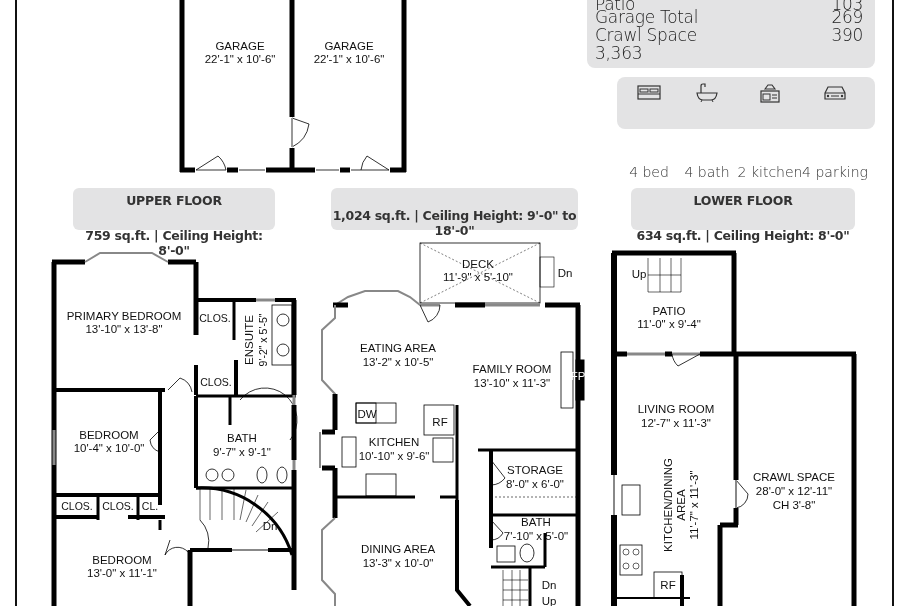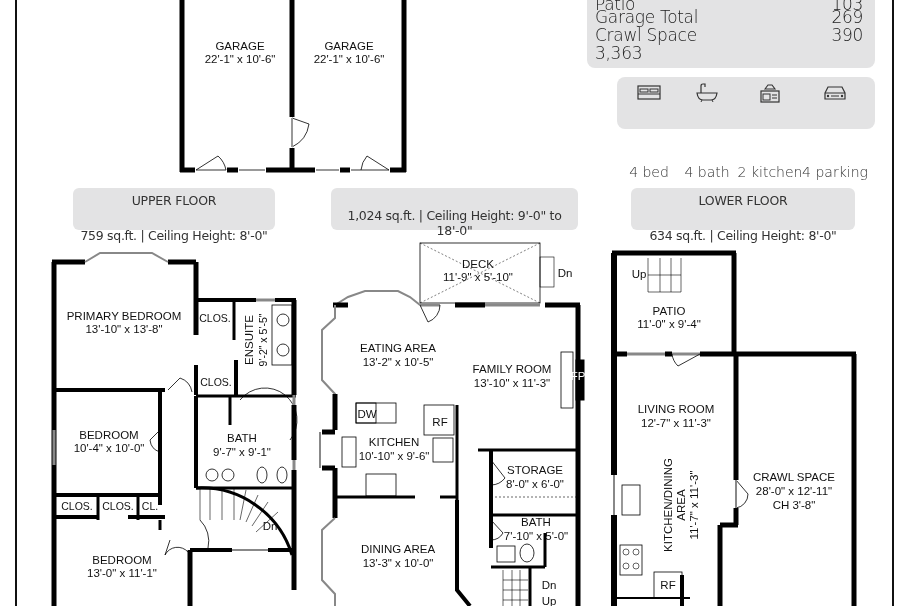--- a/index.html
+++ b/index.html
@@ -5,21 +5,21 @@
   html,body{margin:0;padding:0;background:#ffffff;}
   body{width:910px;height:606px;position:relative;overflow:hidden;font-family:"Liberation Sans",sans-serif;}
   .page-border-left{position:absolute;left:15px;top:0;width:2px;height:606px;background:#111;}
   .page-border-right{position:absolute;left:892px;top:0;width:2px;height:606px;background:#111;}
   .summary{position:absolute;left:587px;top:-14px;width:288px;height:82px;background:#e3e3e4;border-radius:8px;}
   .summary-row{position:absolute;left:8px;right:12px;height:18px;display:flex;justify-content:space-between;font-size:17px;color:#222;line-height:18px;font-family:"DejaVu Sans",sans-serif;font-weight:300;letter-spacing:-0.3px;}
   .features{position:absolute;left:617px;top:77px;width:258px;height:52px;background:#e3e3e4;border-radius:8px;}
   .feature{position:absolute;top:0;width:64px;height:52px;text-align:center;}
   .feature .ico{position:absolute;left:50%;top:6px;transform:translateX(-50%);width:26px;height:20px;}
   .feature .lbl{position:absolute;left:-6px;right:-6px;top:47px;font-size:14px;color:#333;text-align:center;font-family:"DejaVu Sans",sans-serif;font-weight:300;white-space:nowrap;margin-top:40px;}
-  .floor-tag{position:absolute;height:42px;background:#e3e3e4;border-radius:6px;text-align:center;color:#333;font-family:"DejaVu Sans",sans-serif;}
+  .floor-tag{position:absolute;height:42px;background:#e3e3e4;border-radius:6px;text-align:center;color:#333;font-family:"DejaVu Sans",sans-serif;font-weight:bold;}
   .floor-tag .t1{font-size:12.5px;margin-top:5px;letter-spacing:-0.2px;}
   .floor-tag .t2{font-size:12.5px;margin-top:20px;letter-spacing:-0.3px;}
   svg.plan{position:absolute;left:0;top:0;}
   .rl{font-family:"Liberation Sans",sans-serif;font-size:11.5px;fill:#111;text-anchor:middle;}
 </style>
 </head>
 <body>
 
 <div class="page-border-left"></div>
 <div class="page-border-right"></div>

